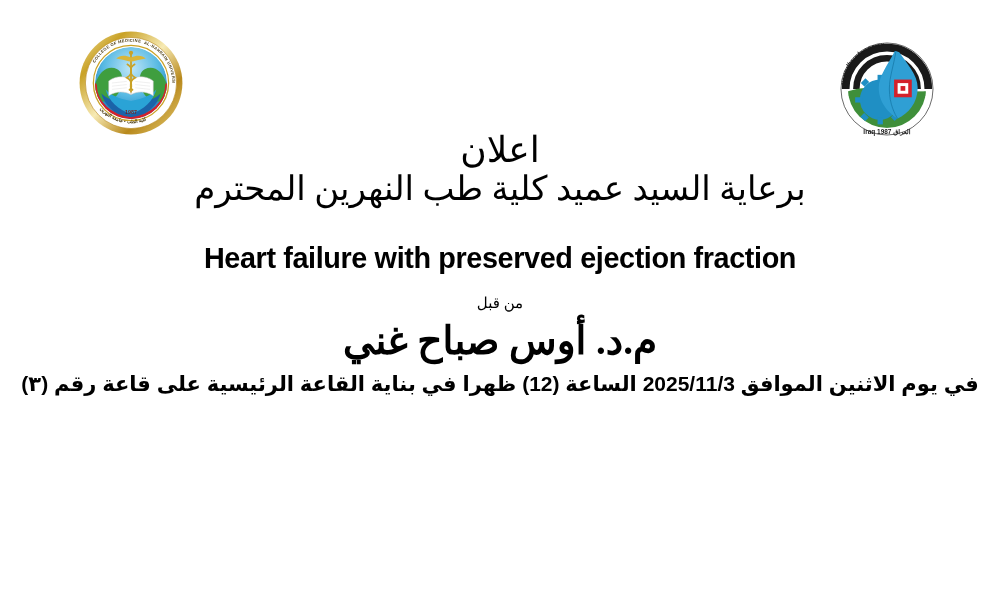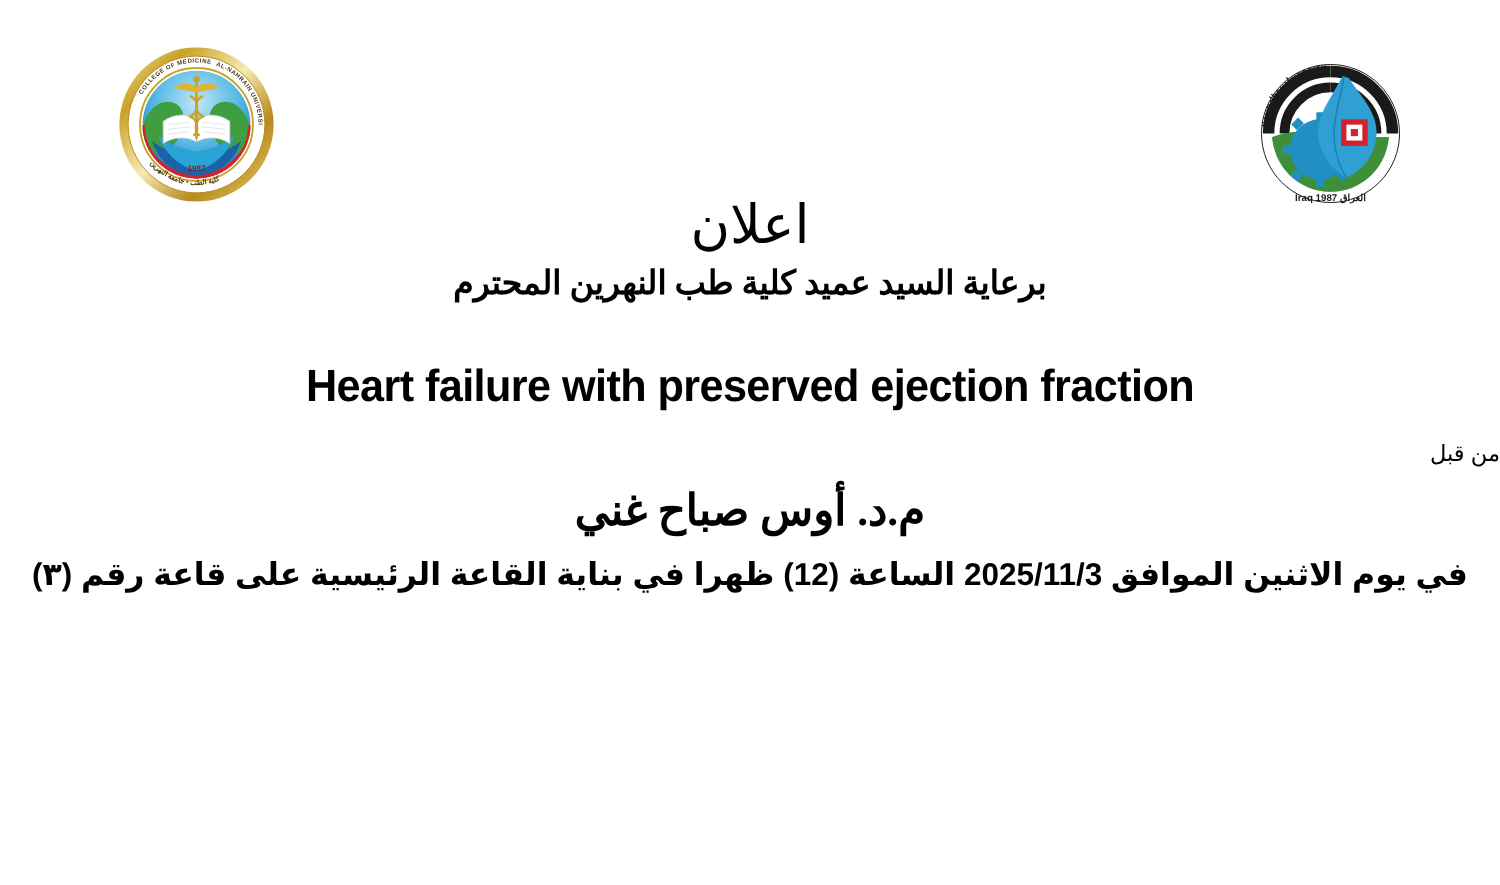--- a/index.html
+++ b/index.html
@@ -47,50 +47,49 @@
     font-family: "Liberation Serif", "DejaVu Serif", serif;
     font-size: 36px;
     line-height: 44px;
     font-weight: 400;
     direction: rtl;
     letter-spacing: 0.5px;
   }
 
   .ar-line {
     font-family: "Liberation Serif", "DejaVu Serif", serif;
-    font-size: 22px;
+    font-size: 34px;
     line-height: 33px;
-    font-weight: 700;
+    font-weight: 400;
     direction: rtl;
     white-space: nowrap;
   }
 
   .en-title {
     font-family: "Liberation Sans", "DejaVu Sans", sans-serif;
     font-size: 30px;
     font-weight: 700;
     letter-spacing: -0.4px;
     margin-top: 36px;
     transform: scaleX(0.96);
     direction: ltr;
   }
 
   .ar-byline {
-    font-family: Liberation Sans, sans-serif;
+    font-family: Liberation Serif, serif;
     font-size: 15px;
     line-height: 20px;
     font-weight: 400;
     direction: rtl;
     margin-top: 18px;
-    text-align: right;
   }
 
   .ar-speaker {
     font-family: "Liberation Serif", "DejaVu Serif", serif;
-    font-size: 29px;
+    font-size: 39px;
     line-height: 34px;
     font-weight: 700;
     direction: rtl;
     margin-top: 11px;
   }
 
   .ar-details {
     font-family: "Liberation Sans", "DejaVu Sans", sans-serif;
     font-size: 21px;
     line-height: 28px;

